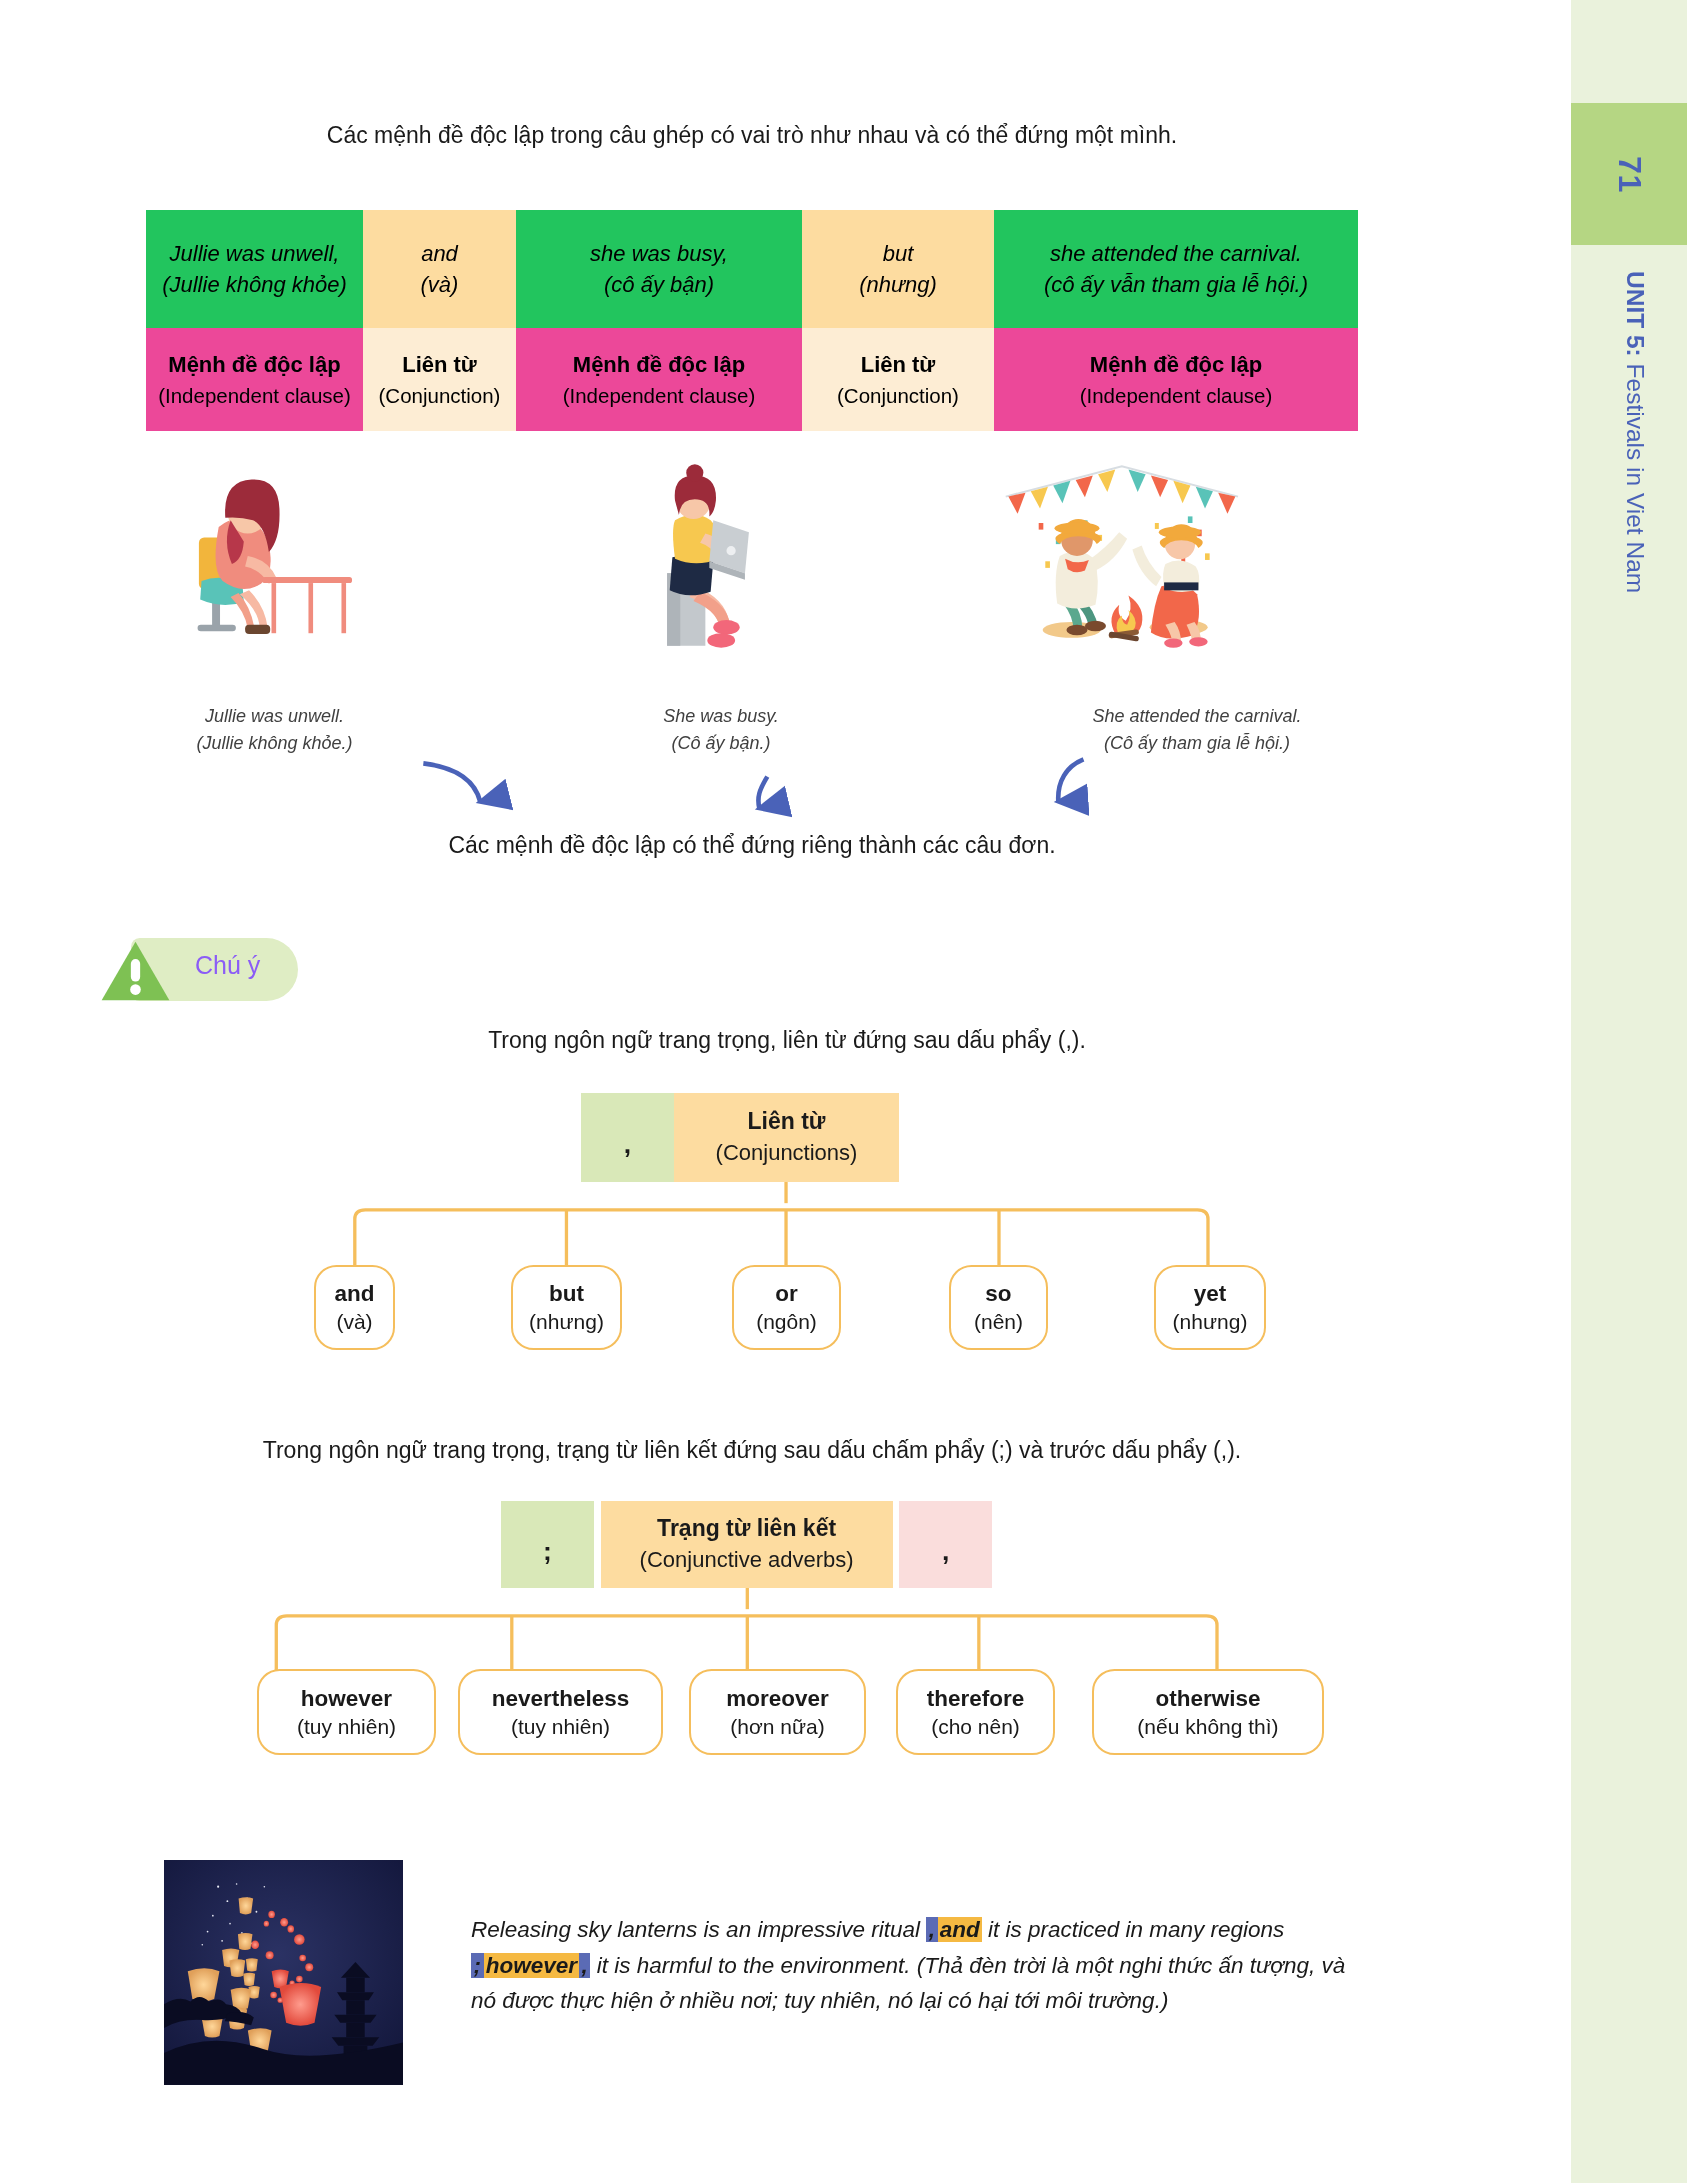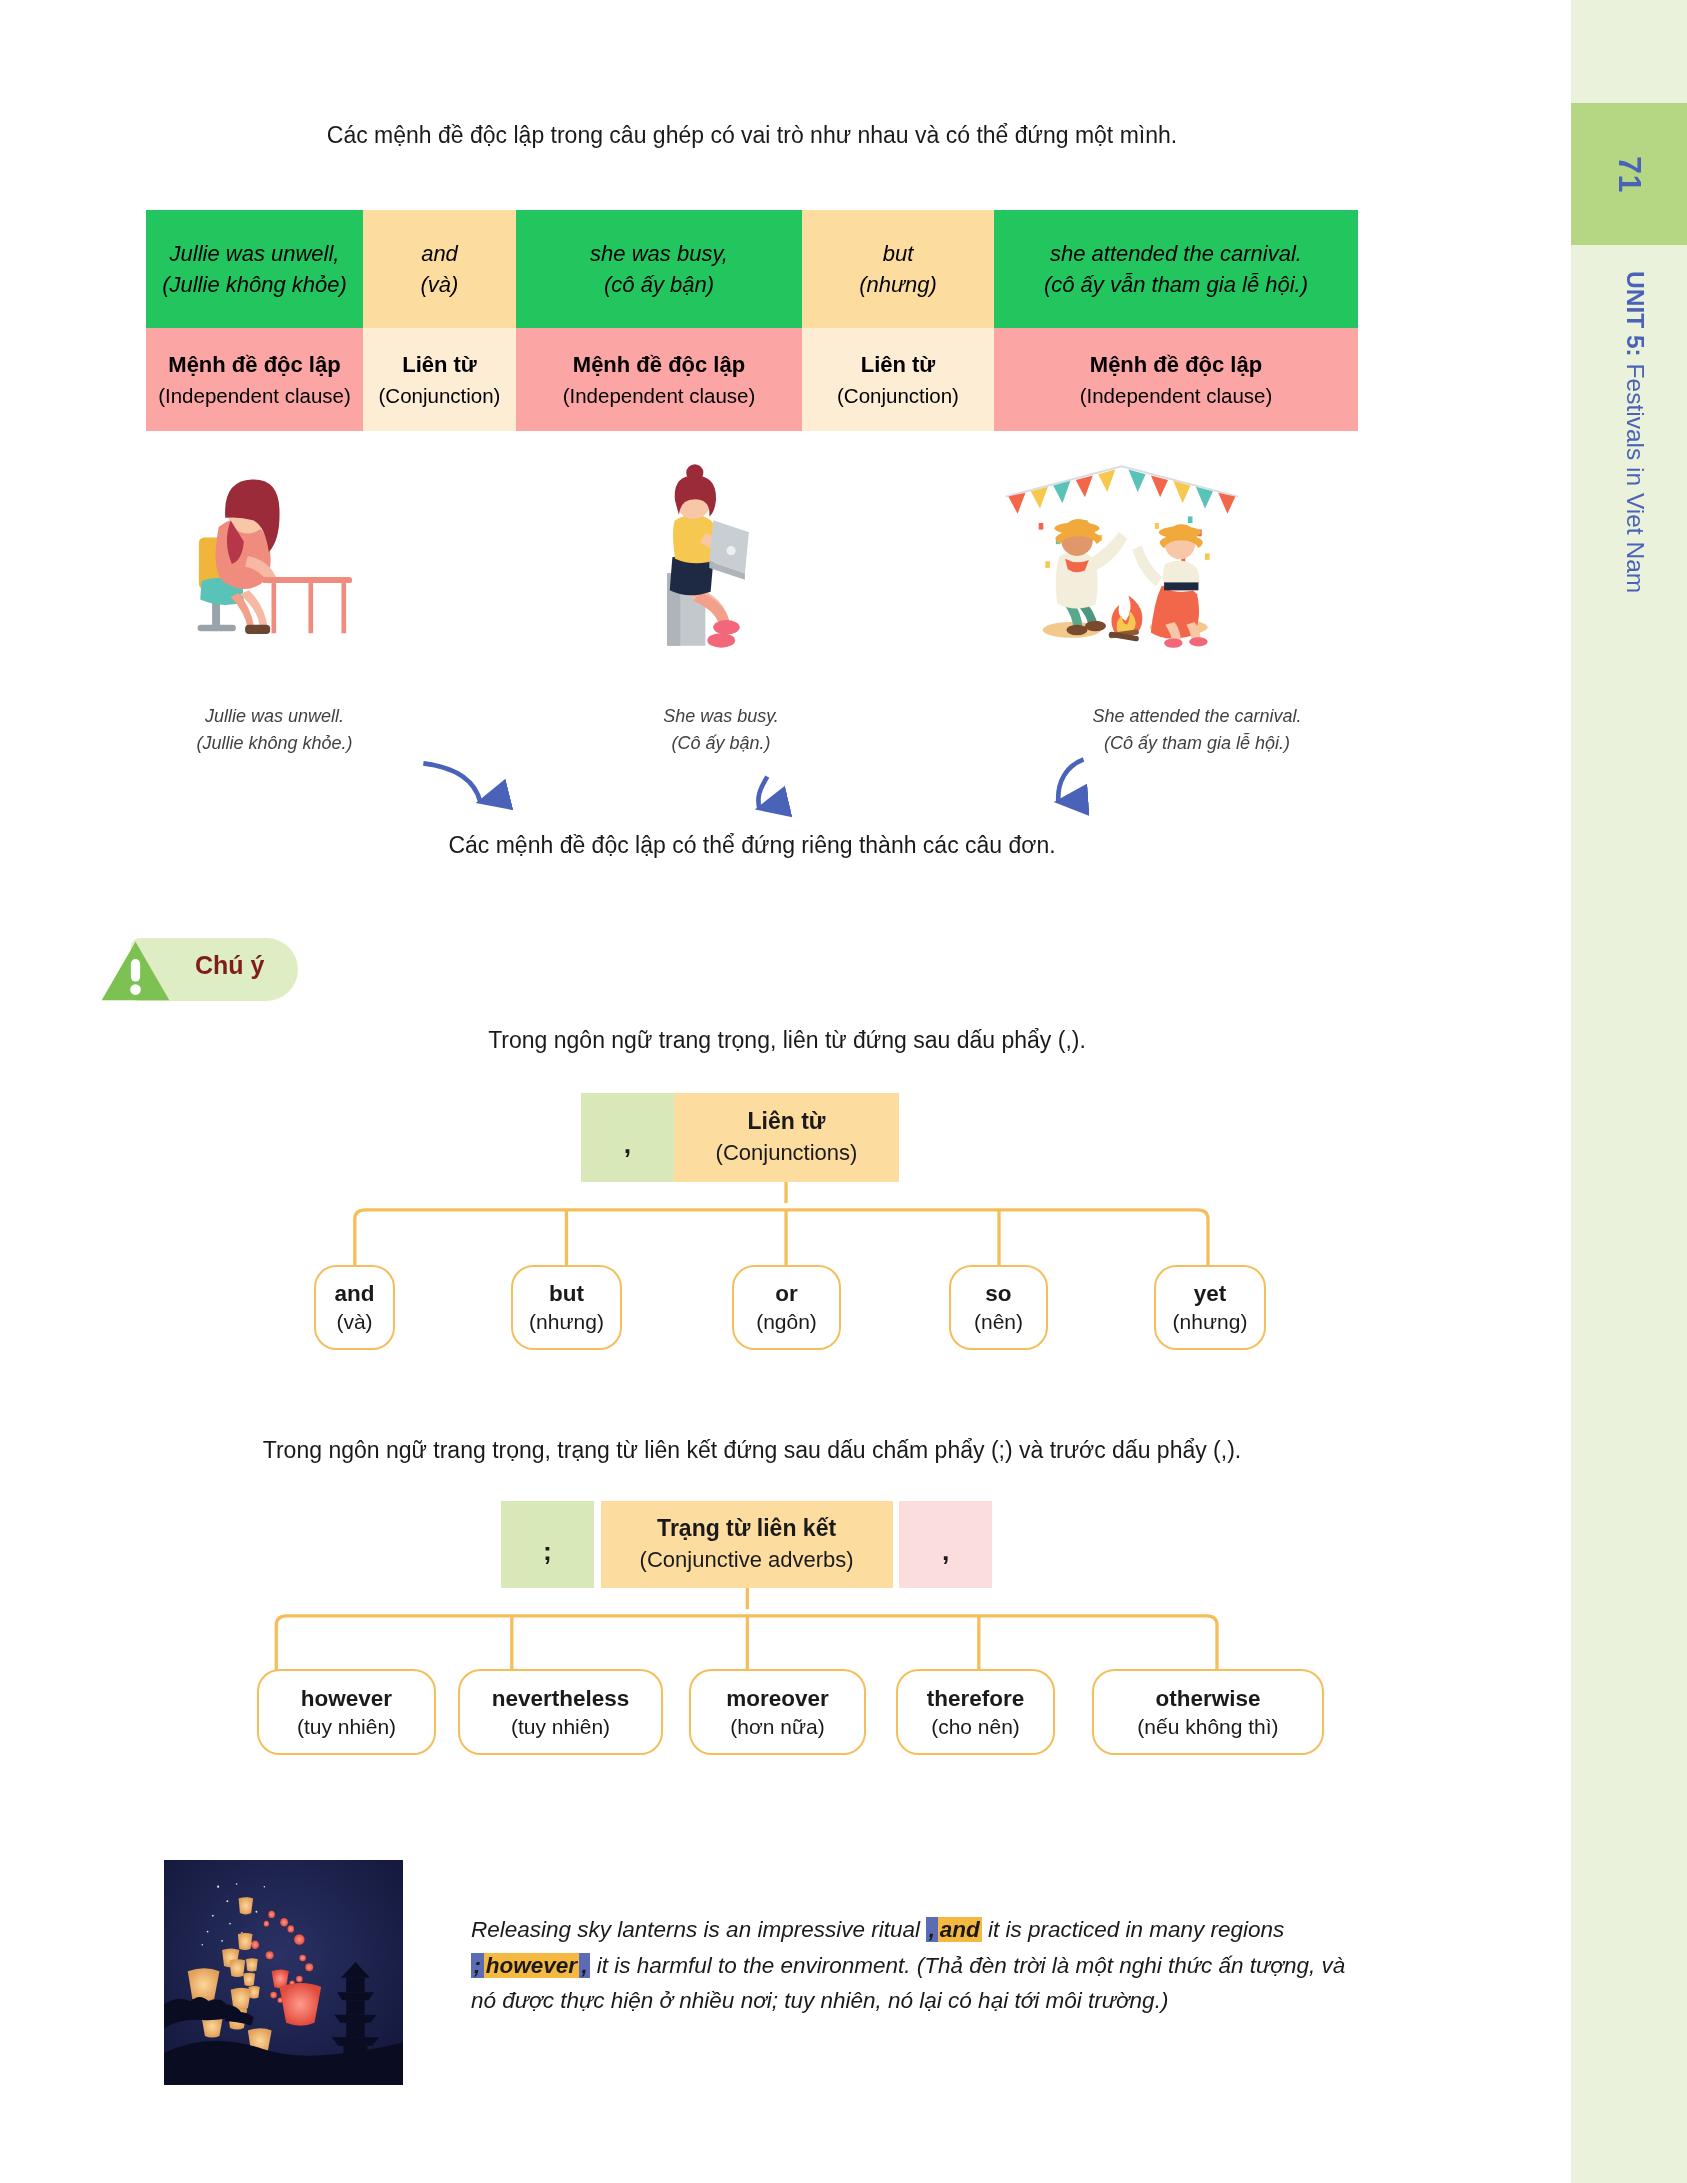--- a/index.html
+++ b/index.html
@@ -60,21 +60,21 @@
   #clause-table td {
     text-align:center;
     vertical-align:middle;
     padding:5.3px 4px;
     line-height:1.42;
   }
   #clause-table tr.row-top td { height:118px; font-style:italic; font-size:22px; }
   #clause-table tr.row-bot td { height:103px; font-size:20.5px; }
   .c-green-dark { background:#22c55e; }
   .c-orange-dark{ background:#FDDCA0; }
-  .c-green-light{ background:#fca5a5; }
+  .c-green-light{ background:#ec4899; }
   .c-orange-light{background:#FDEDD4; }
   .cell-bold { font-weight:bold; font-size:22px; display:block; }
   .cell-sub  { display:block; }
 
   
   .illus-row { position:absolute; left:146px; top:457px; width:1212px; height:218px; }
   .illus { position:absolute; top:0; height:212px; }
   .illus svg { display:block; }
 
   
@@ -95,21 +95,21 @@
     position:absolute; left:99px; top:938px;
     width:198px; height:69px;
   }
   #chuy-bg {
     position:absolute; left:32px; top:0; width:167px; height:63px;
     background:#DFEDC4; border-radius:9.3px 34px 34px 9.3px;
   }
   #chuy-tri { position:absolute; left:0; top:1.3px; }
   #chuy-text {
     position:absolute; left:96px; top:13.2px;
-    font-size:25px; font-weight:bold; color:#7f1d1d;
+    font-size:25px; font-weight:normal; color:#8b5cf6;
   }
 
   
   .tree-head { position:absolute; display:flex; align-items:stretch; }
   .punct-box {
     width:93px;
     display:flex; align-items:center; justify-content:center;
     font-size:26.5px; font-weight:bold; color:#1a1a1a;
     padding-top:14.6px;
   }

